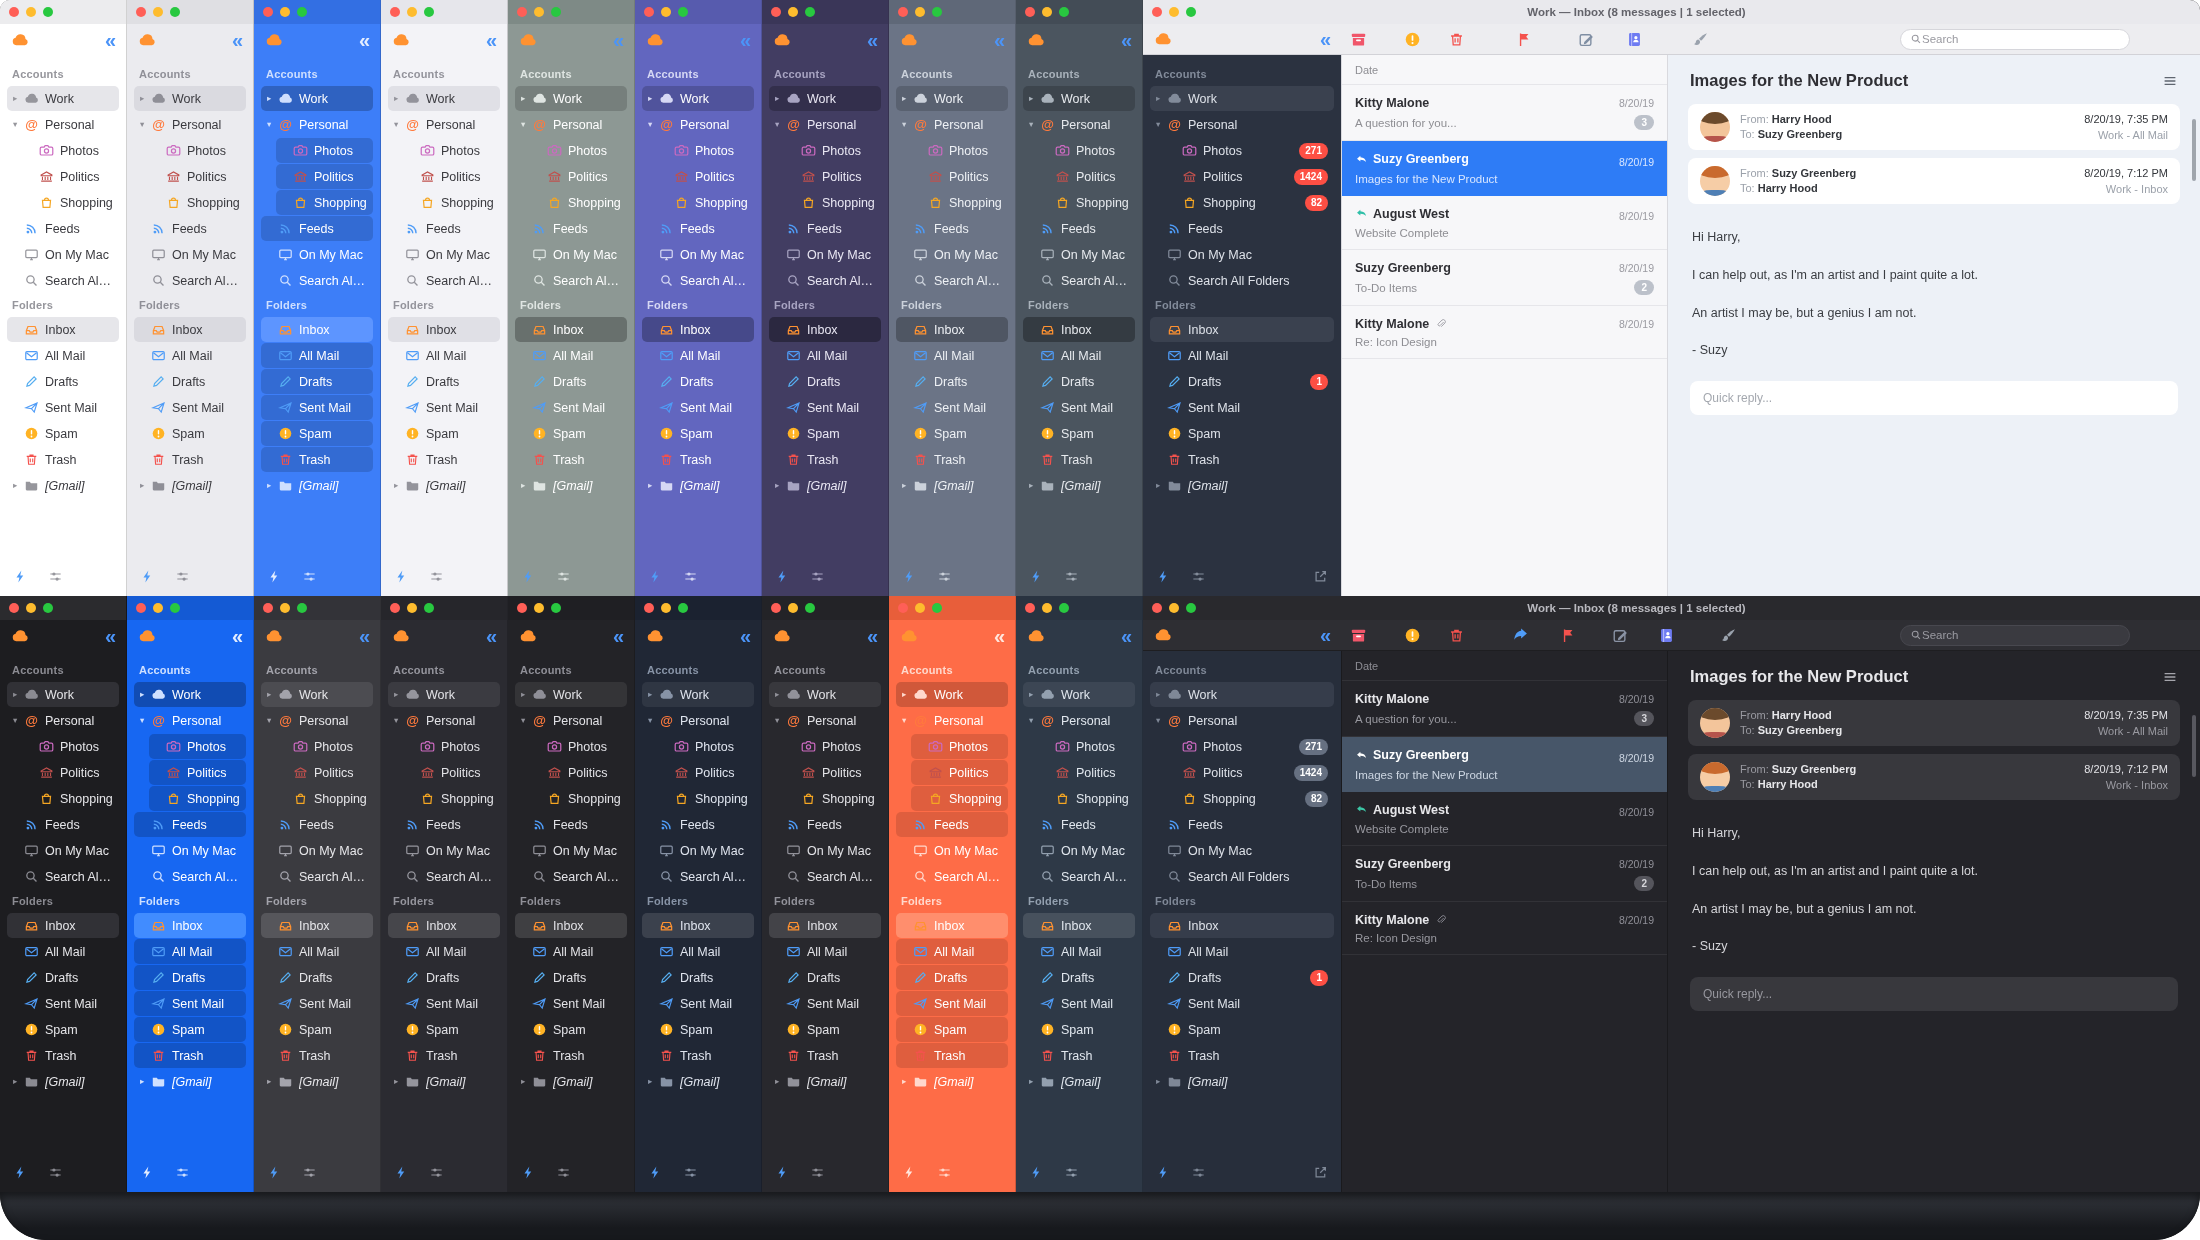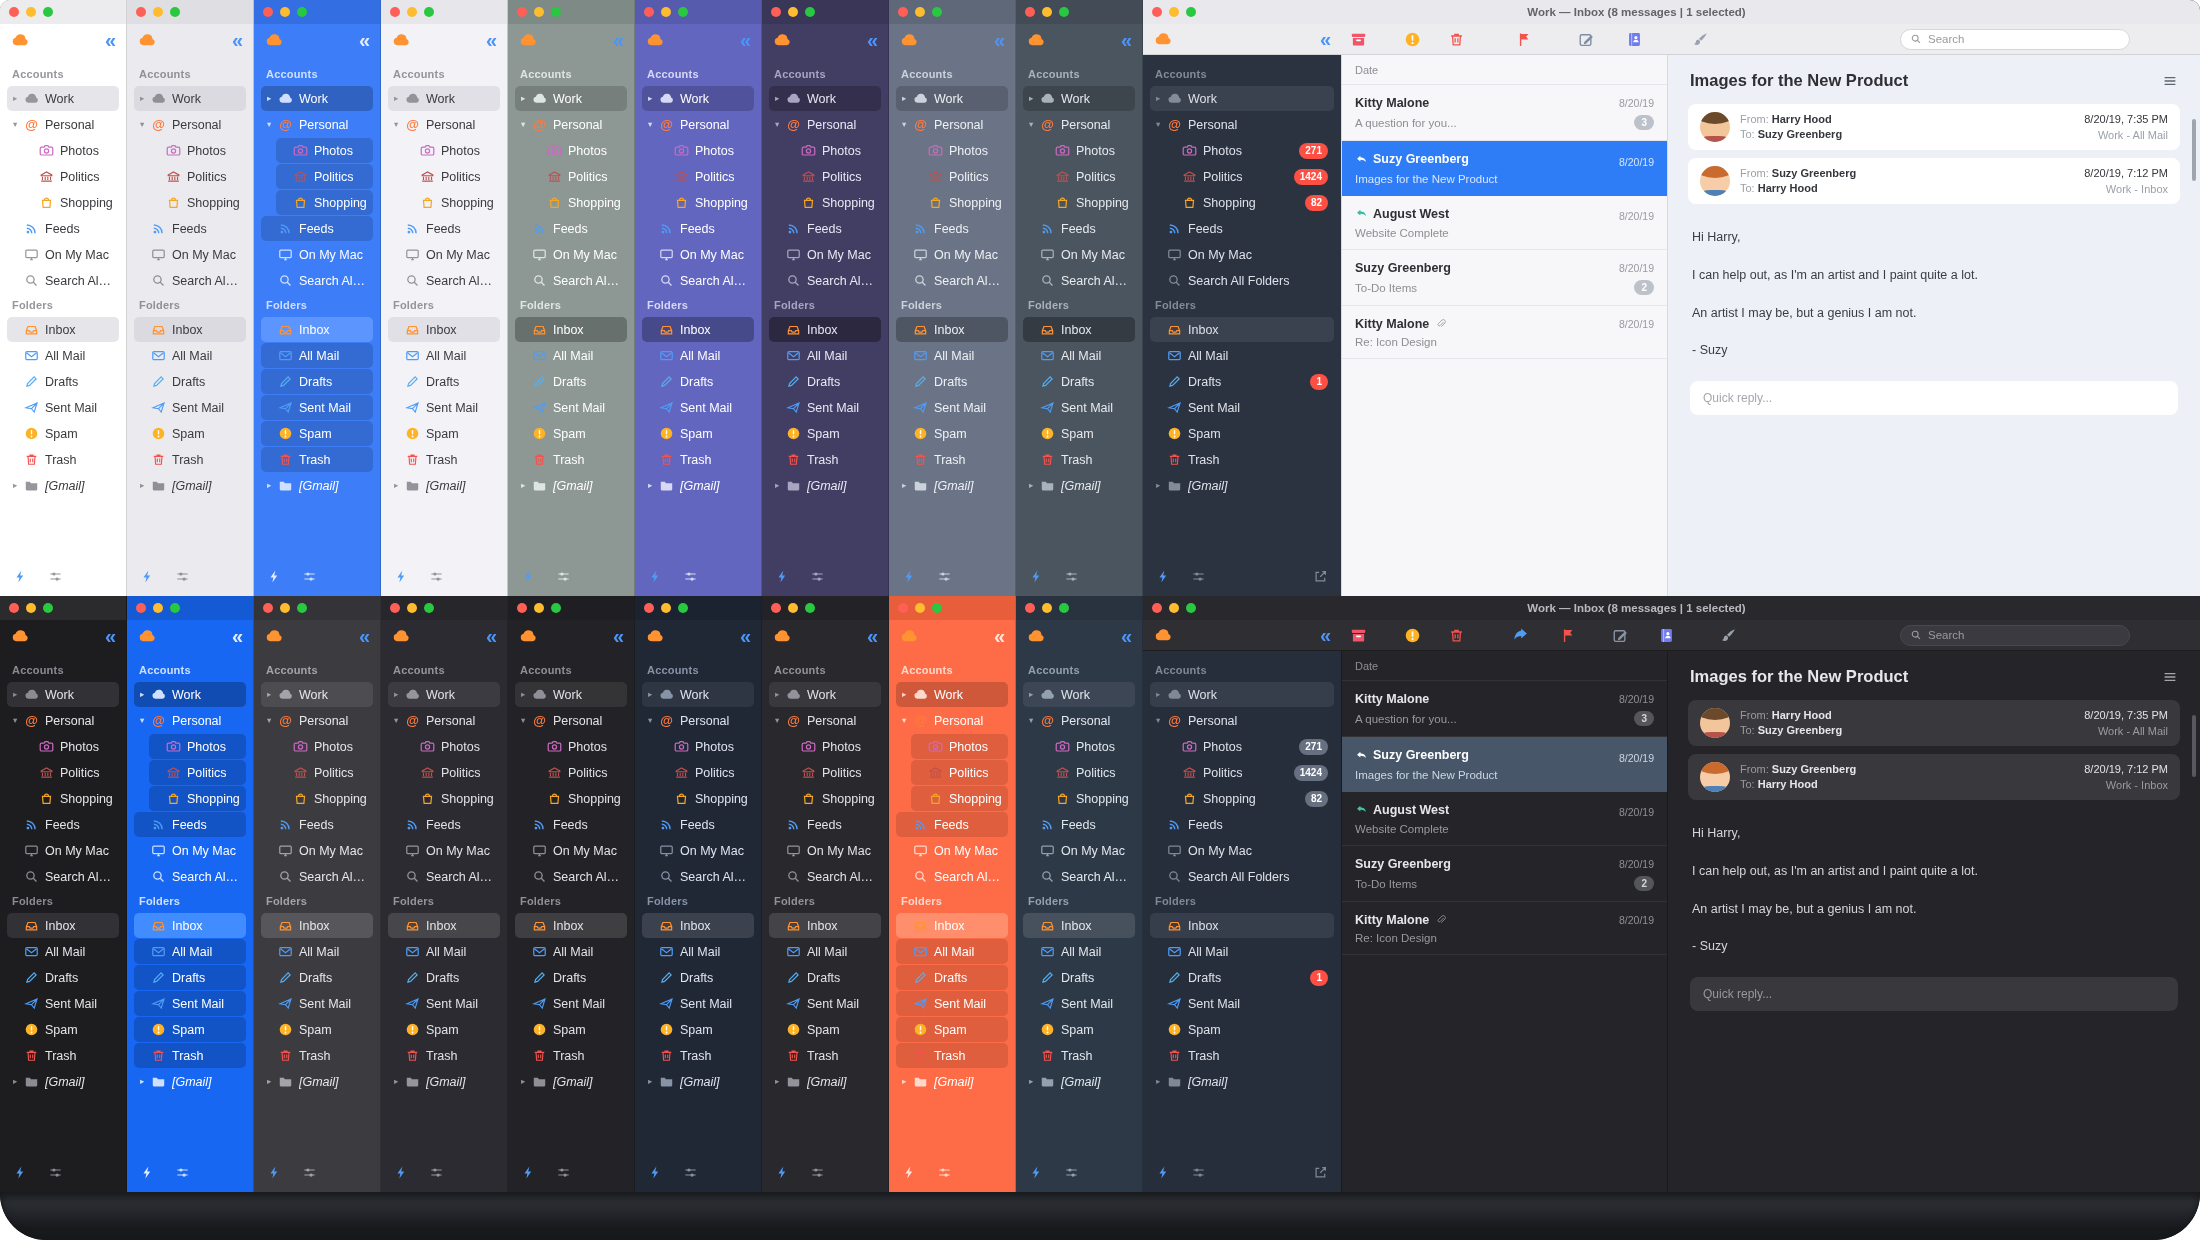--- a/index.html
+++ b/index.html
@@ -24,21 +24,21 @@
   .at-glyph{font-weight:bold;font-size:13px}
   .badge{flex:0 0 auto;margin-left:4px;font-size:10px;line-height:1;padding:3px 6px;border-radius:9px;font-weight:bold;color:#fff}
   .side-foot{flex:0 0 auto;height:40px;display:flex;align-items:center;gap:20px;padding:0 13px}
   .foot-sp{flex:1}
   .main{display:flex;flex-direction:column;width:1057px;flex:0 0 auto;height:100%}
   .wtitle{position:absolute;left:0;right:0;text-align:center;font-size:11.5px;font-weight:bold;padding-right:70px;white-space:nowrap}
   .mw-toolbar{height:31px;flex:0 0 auto;display:flex;align-items:center}
   .tb-side{width:198px;flex:0 0 auto;display:flex;align-items:center;justify-content:space-between;padding:0 11px}
   .tbi{display:inline-flex;width:18px;height:18px;align-items:center;justify-content:center}
   .tb-spacer{flex:1}
-  .searchf{display:inline-flex;align-items:center;gap:6px;width:230px;height:21px;border-radius:11px;padding:0 9px;font-size:11.5px;margin-right:70px;flex:0 0 auto}
+  .searchf{display:inline-flex;align-items:center;width:230px;height:21px;border-radius:11px;padding:0 9px;font-size:11.5px;margin-right:70px;flex:0 0 auto}
   .mw-content{flex:1 1 auto;display:flex;min-height:0}
   .swrap{display:flex;flex-direction:column;flex:0 0 auto;height:100%}
   .mlist{width:327px;flex:0 0 auto;display:flex;flex-direction:column;overflow:hidden}
   .mlist-h{height:30px;flex:0 0 auto;display:flex;align-items:center;padding:0 13px;font-size:11px}
   .mitem{padding:11px 13px 10px}
   .m1{display:flex;justify-content:space-between;align-items:baseline}
   .msender{font-size:12.5px;font-weight:bold;display:inline-flex;align-items:center;gap:5px;min-width:0}
   .ri{width:13px;height:13px}
   .mdate{font-size:10.5px;flex:0 0 auto;margin-left:8px}
   .m2{display:flex;justify-content:space-between;align-items:center;margin-top:5px}

